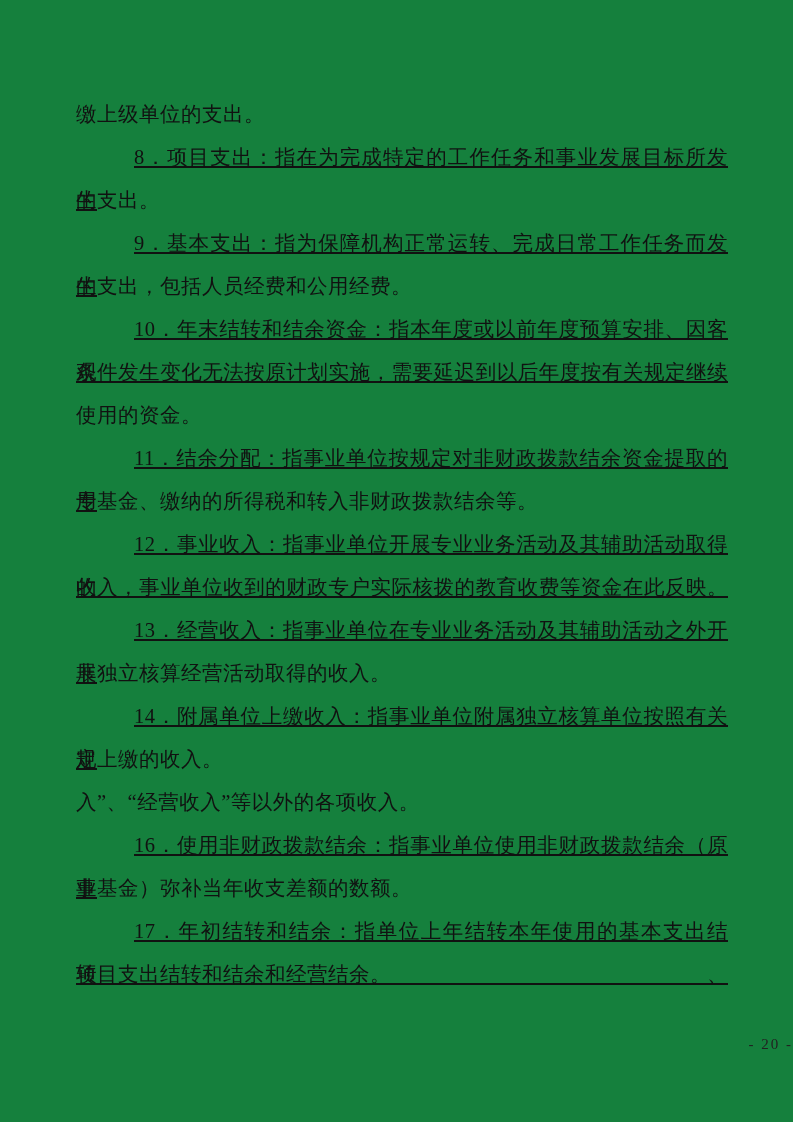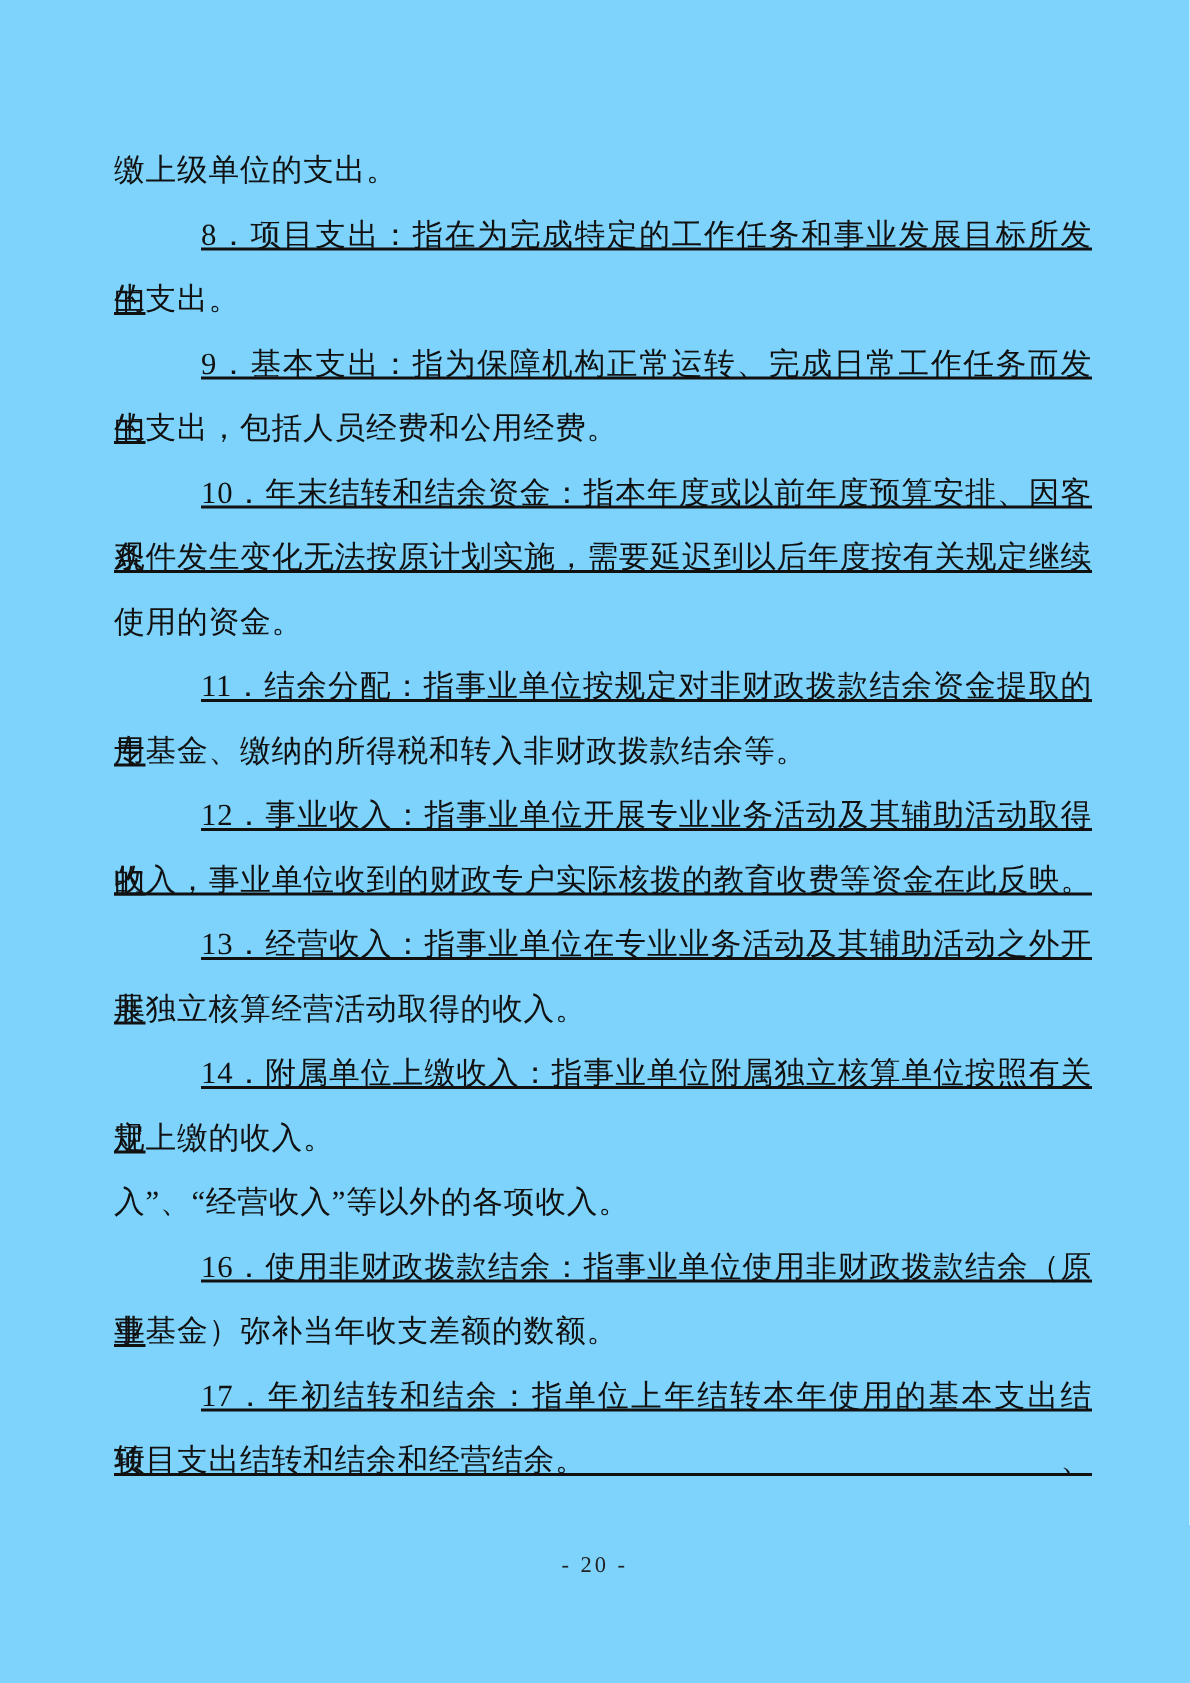--- a/index.html
+++ b/index.html
@@ -4,21 +4,21 @@
 <style>
   html, body {
     margin: 0;
     padding: 0;
     background: #ffffff;
   }
   .page {
     position: relative;
     width: 793px;
     height: 1122px;
-    background: #7dd3fc;
+    background: #15803d;
     overflow: hidden;
     font-family: "Liberation Serif", "DejaVu Serif", serif;
     color: #111111;
   }
   .content {
     position: absolute;
     top: 93px;
     left: 76px;
     width: 652px;
   }
@@ -37,21 +37,21 @@
     text-decoration: underline;
   }
   .line.indent {
     text-indent: 58px;
   }
   .page-number {
     position: absolute;
     top: 1036px;
     left: 0;
     width: 100%;
-    text-align: center;
+    text-align: right;
     font-size: 15px;
     letter-spacing: 2px;
     color: #222222;
     font-family: "Liberation Serif", "DejaVu Serif", serif;
   }
 </style>
 </head>
 <body>
 
 <div class="page">

